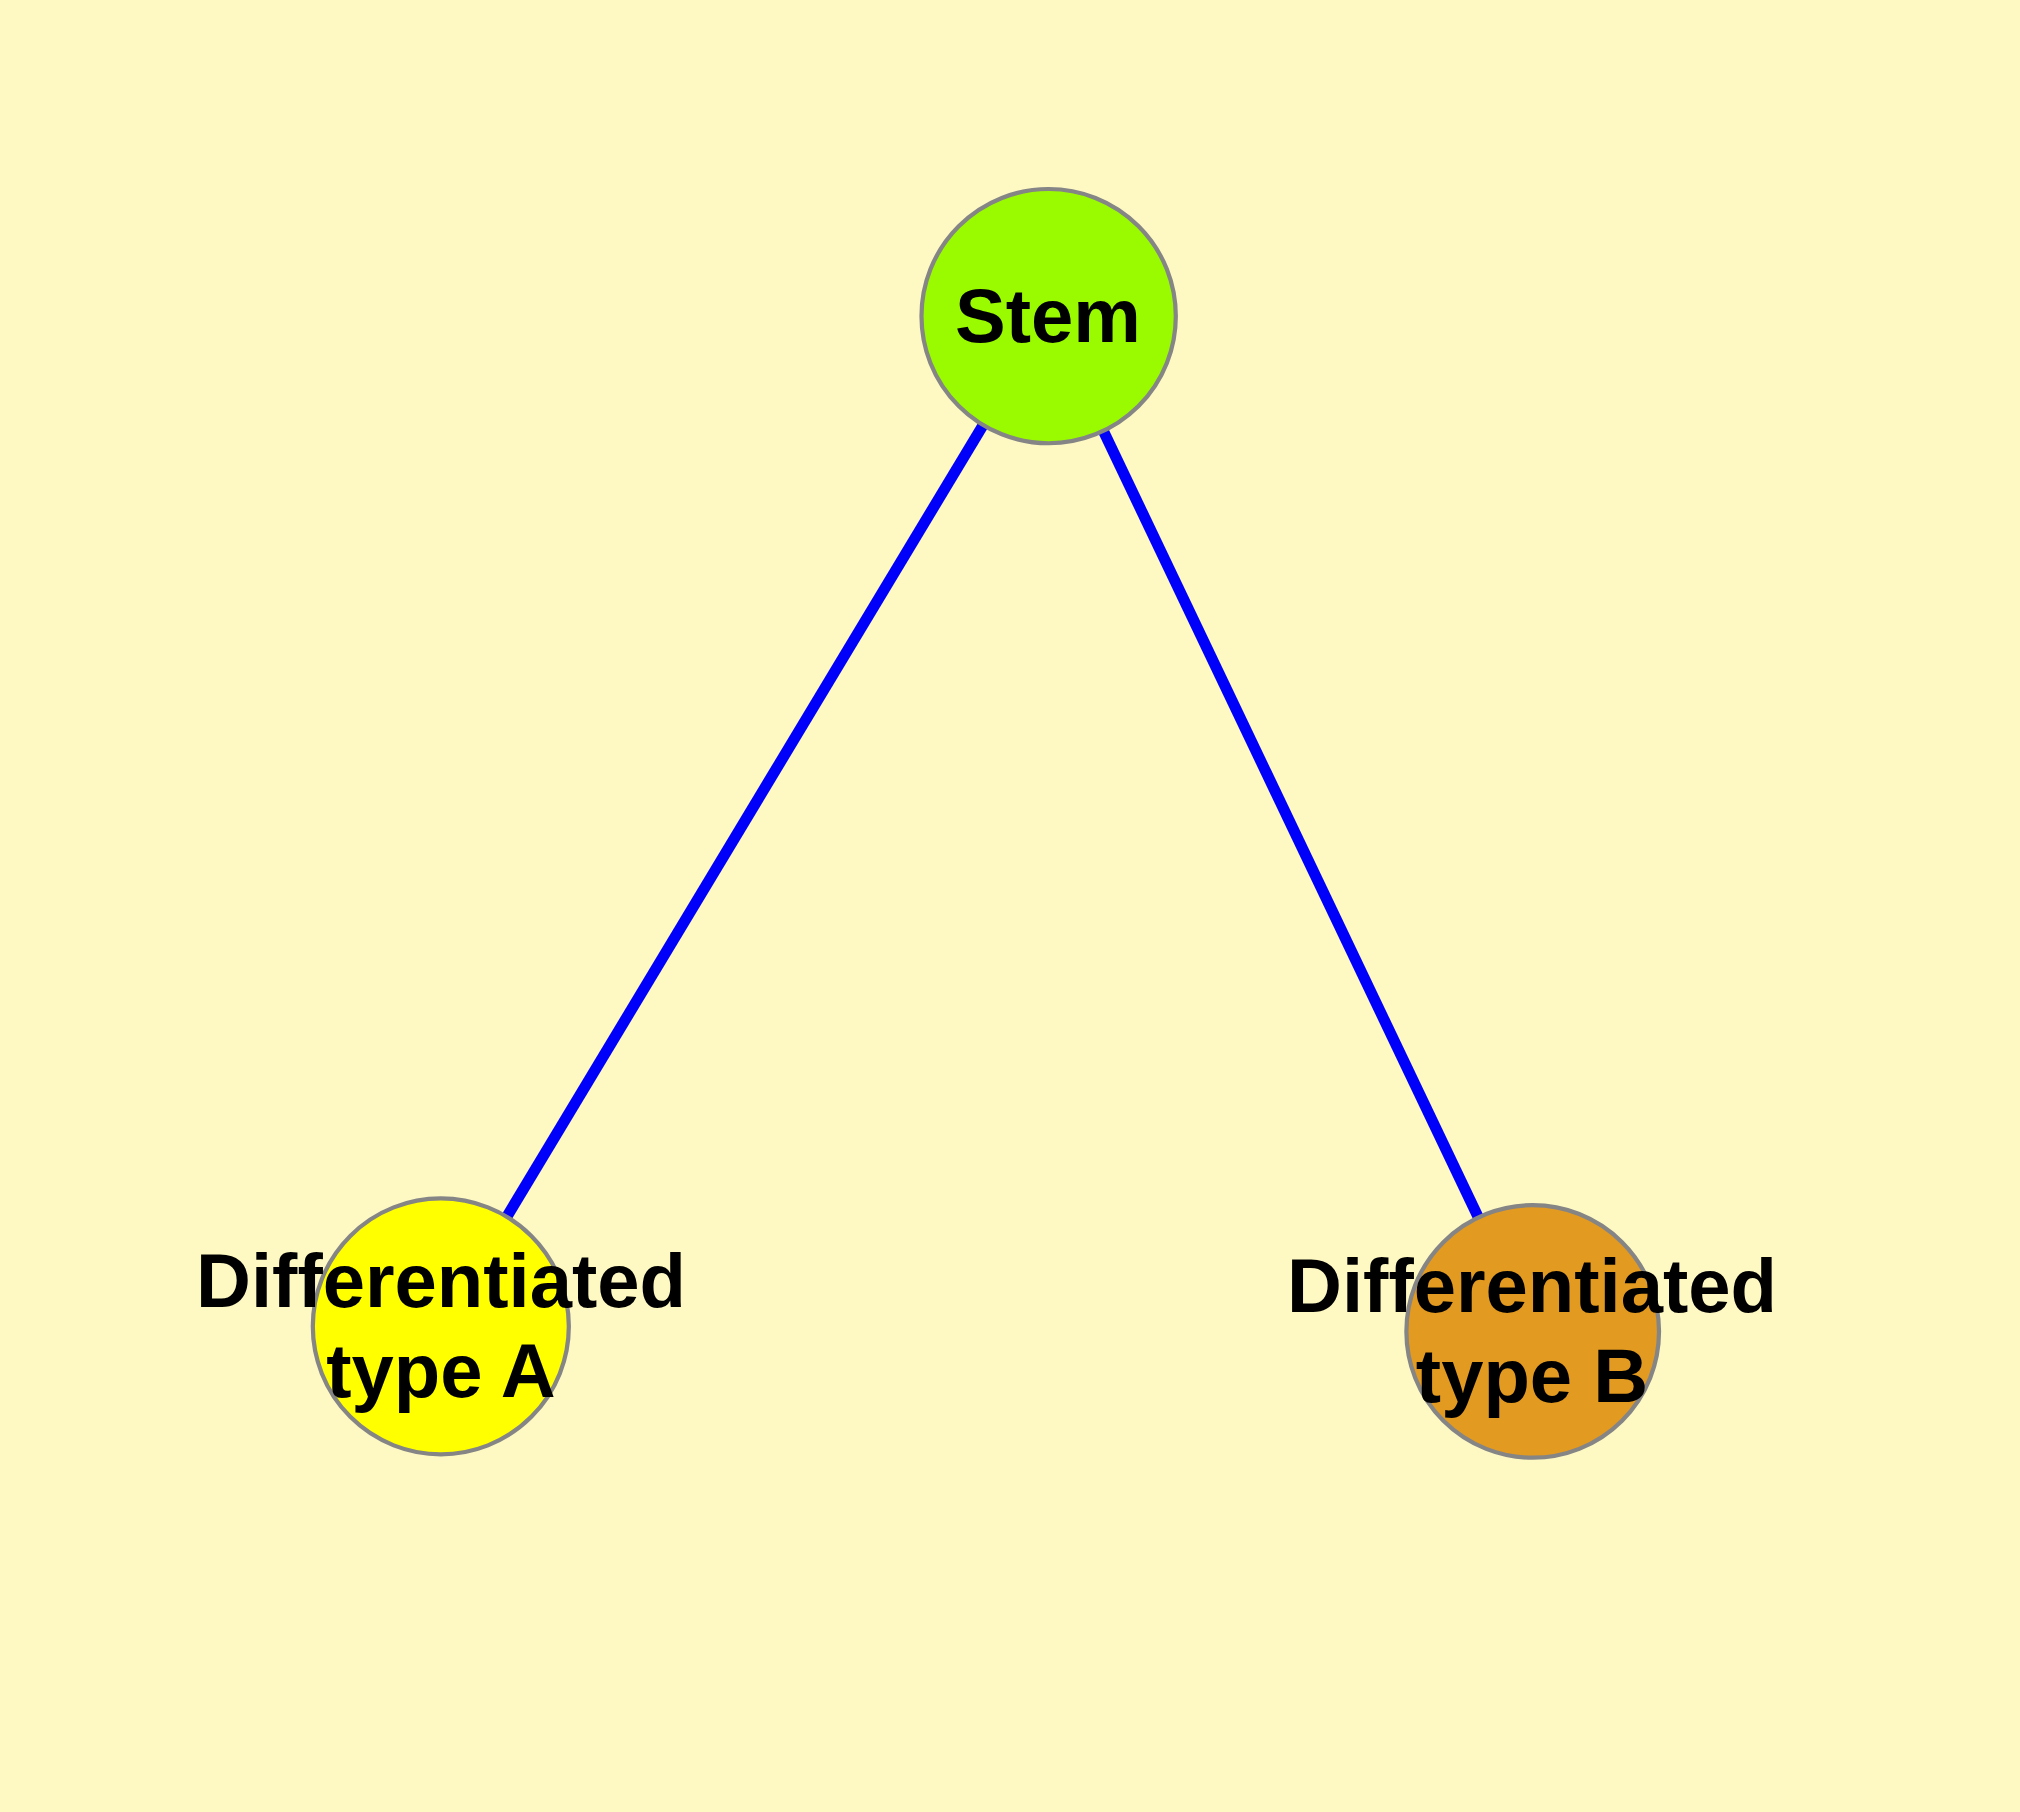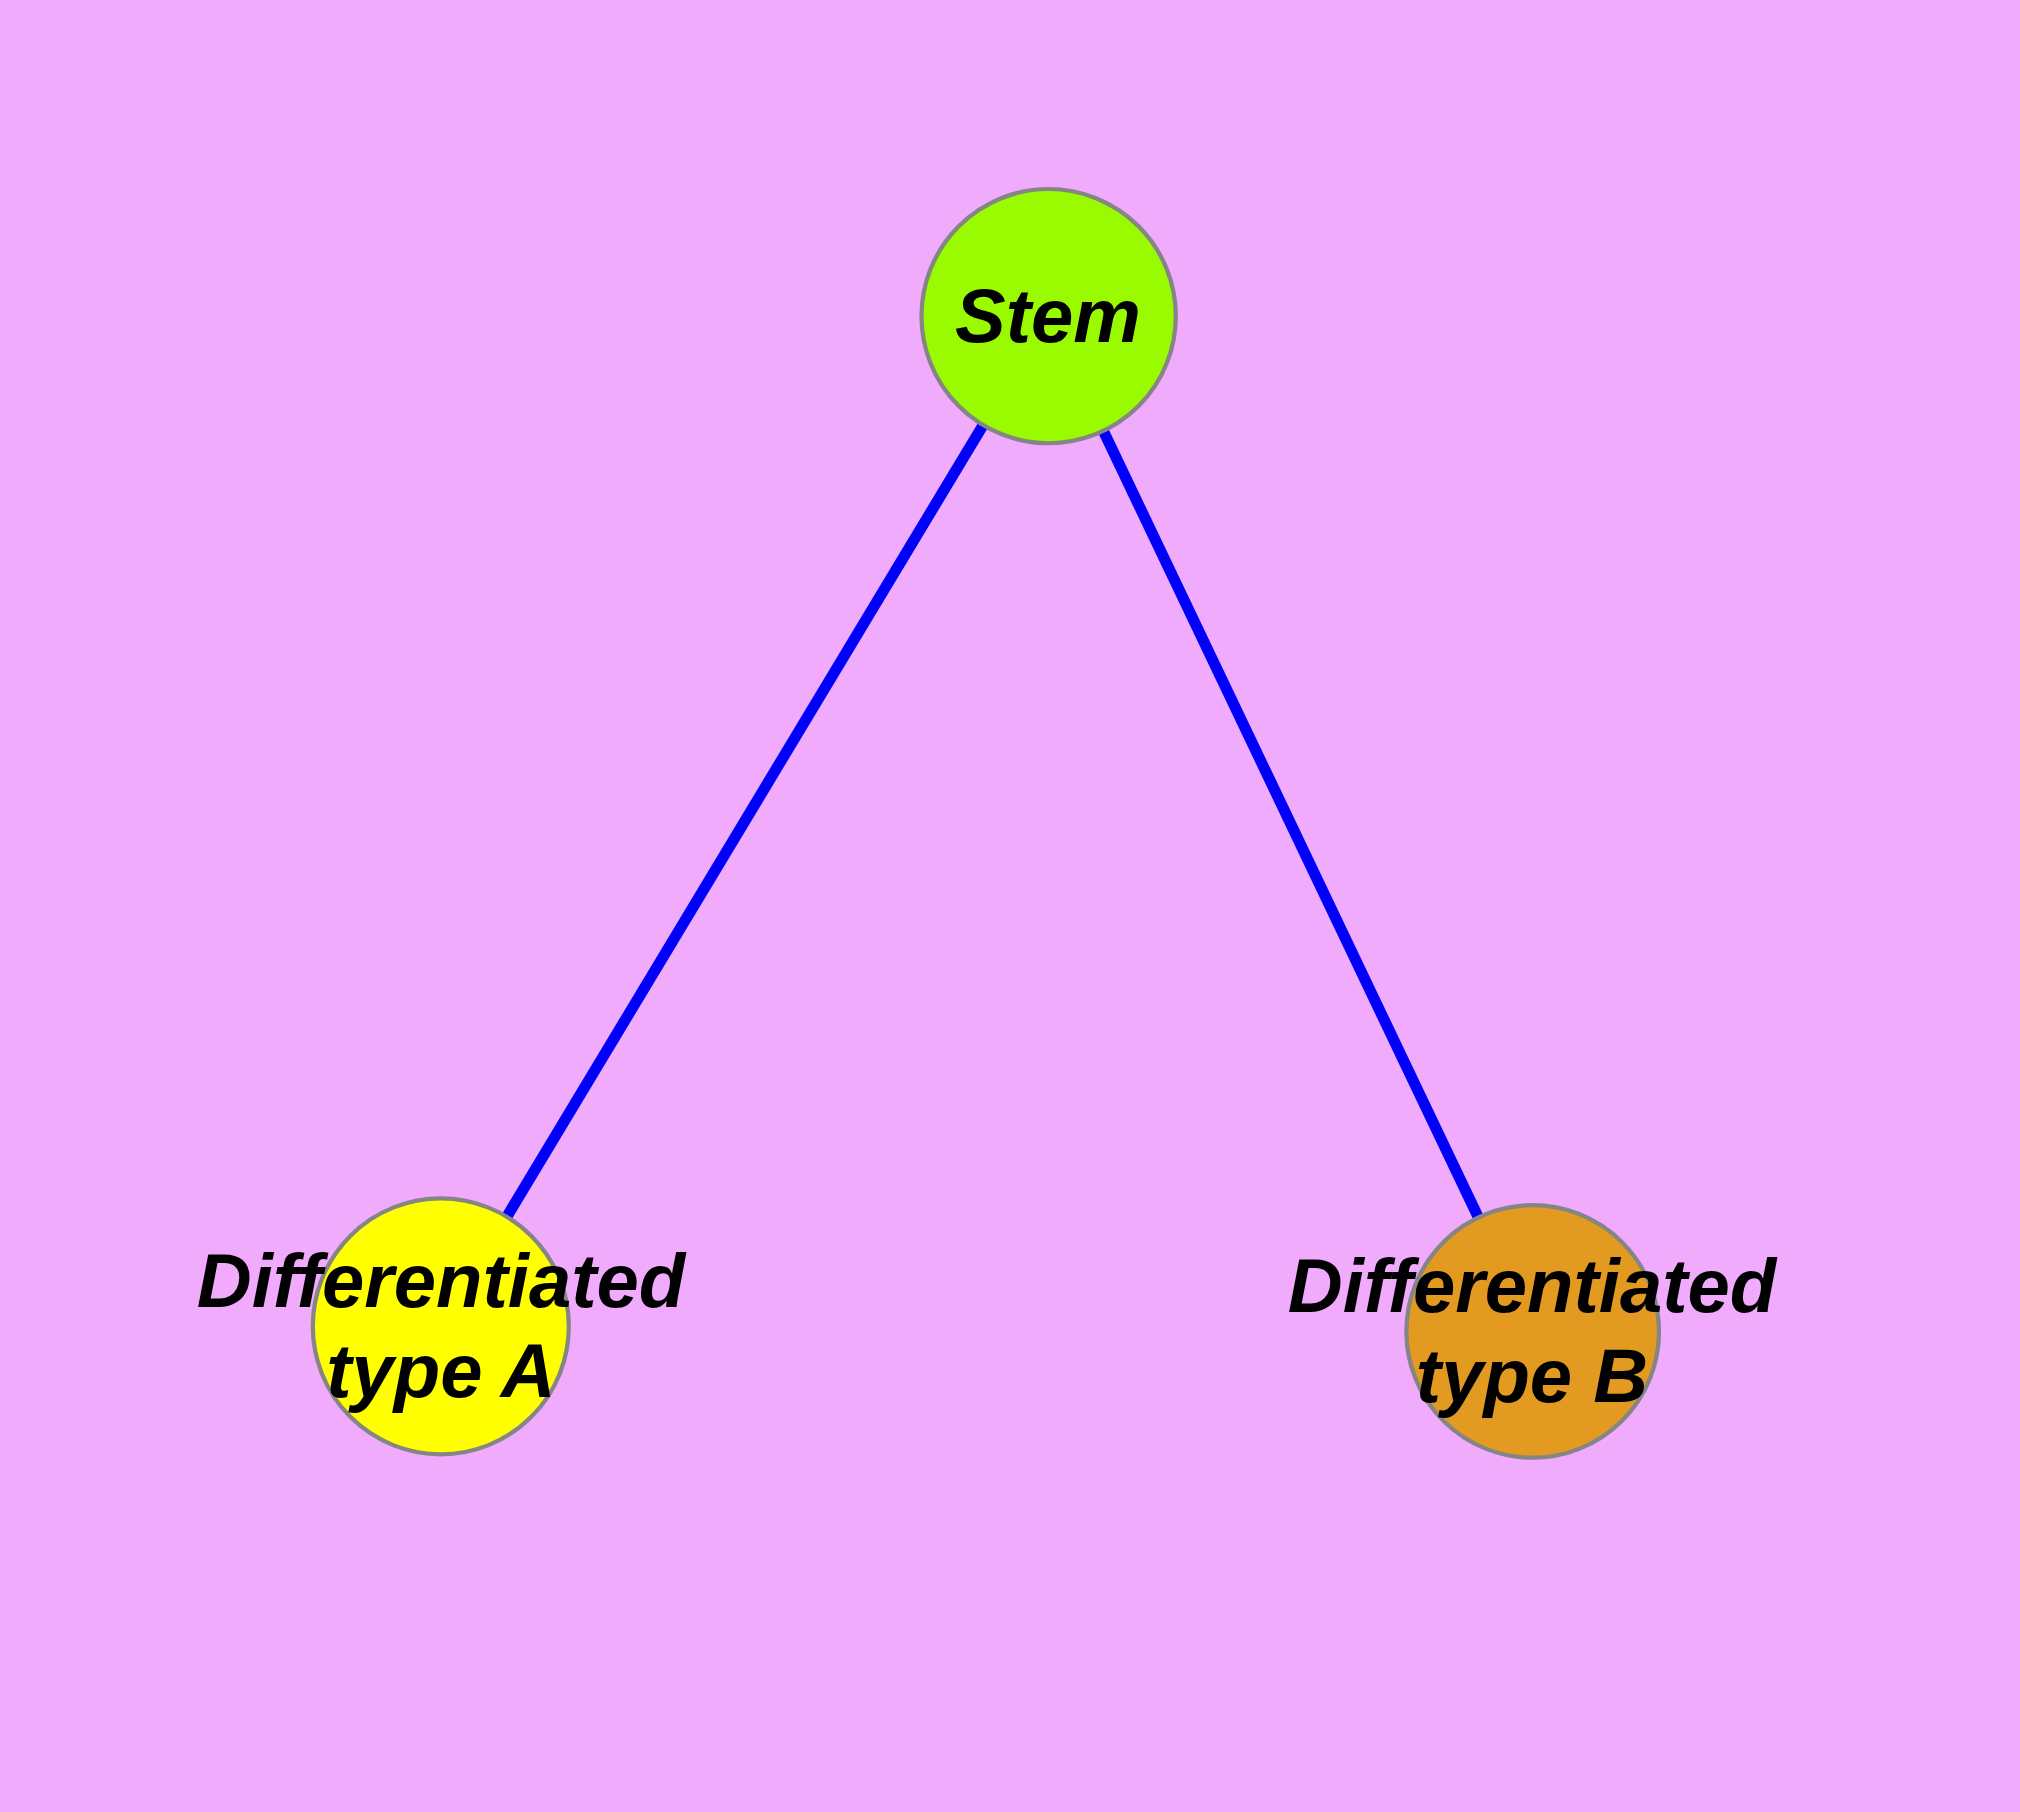--- a/index.html
+++ b/index.html
@@ -29,21 +29,21 @@
     font-size: 76px;
     line-height: 90px;
     text-align: center;
     white-space: pre-line;
     letter-spacing: 0;
   }
 </style>
 </head>
 <body>
 
-<div class="stage" id="stage" style="background: #f0abfc; font-style: italic;">
+<div class="stage" id="stage" style="background: #fef9c3;">
   <svg id="graph" viewBox="0 0 2384 2138" preserveAspectRatio="none">
       <line x1="1237" y1="373" x2="520" y2="1565" stroke="#0000FA" stroke-width="13"></line>
       <line x1="1237" y1="373" x2="1808" y2="1571" stroke="#0000FA" stroke-width="13"></line>
       <circle cx="1237" cy="373" r="150" fill="#9AFB00" stroke="#858585" stroke-width="5"></circle>
       <circle cx="520" cy="1565" r="151" fill="#FFFF00" stroke="#858585" stroke-width="5"></circle>
       <circle cx="1808" cy="1571" r="149" fill="#E39A21" stroke="#858585" stroke-width="5"></circle>
     </svg>
 
 <div class="node-label" style="left: 1048px; top: 316px; color: rgb(0, 0, 0);">Stem</div>
     <div class="node-label" style="left: 441px; top: 1326px; color: rgb(0, 0, 0);">Differentiated

